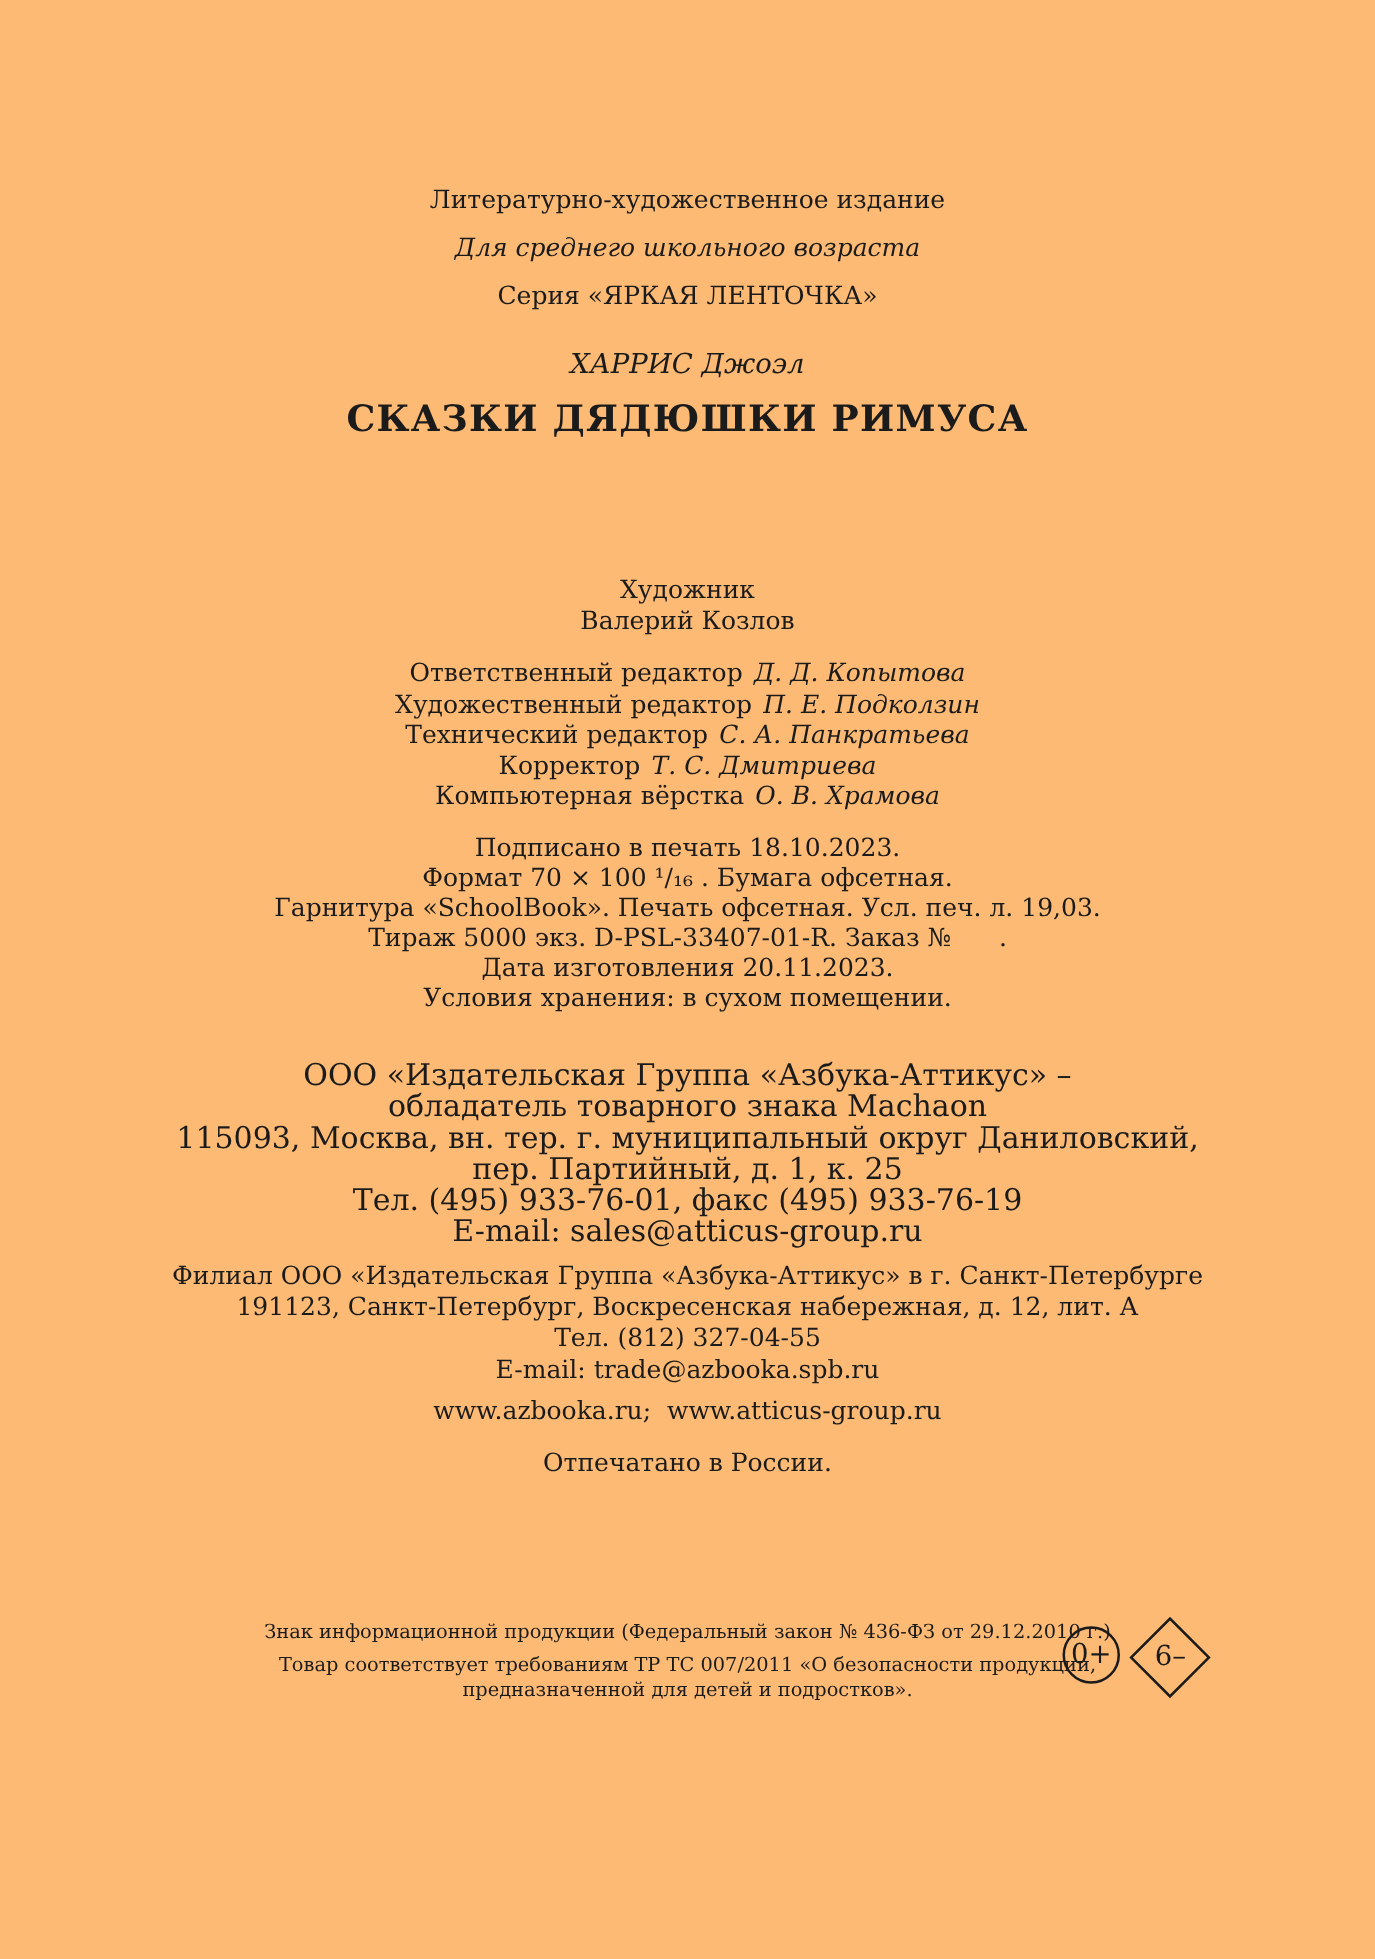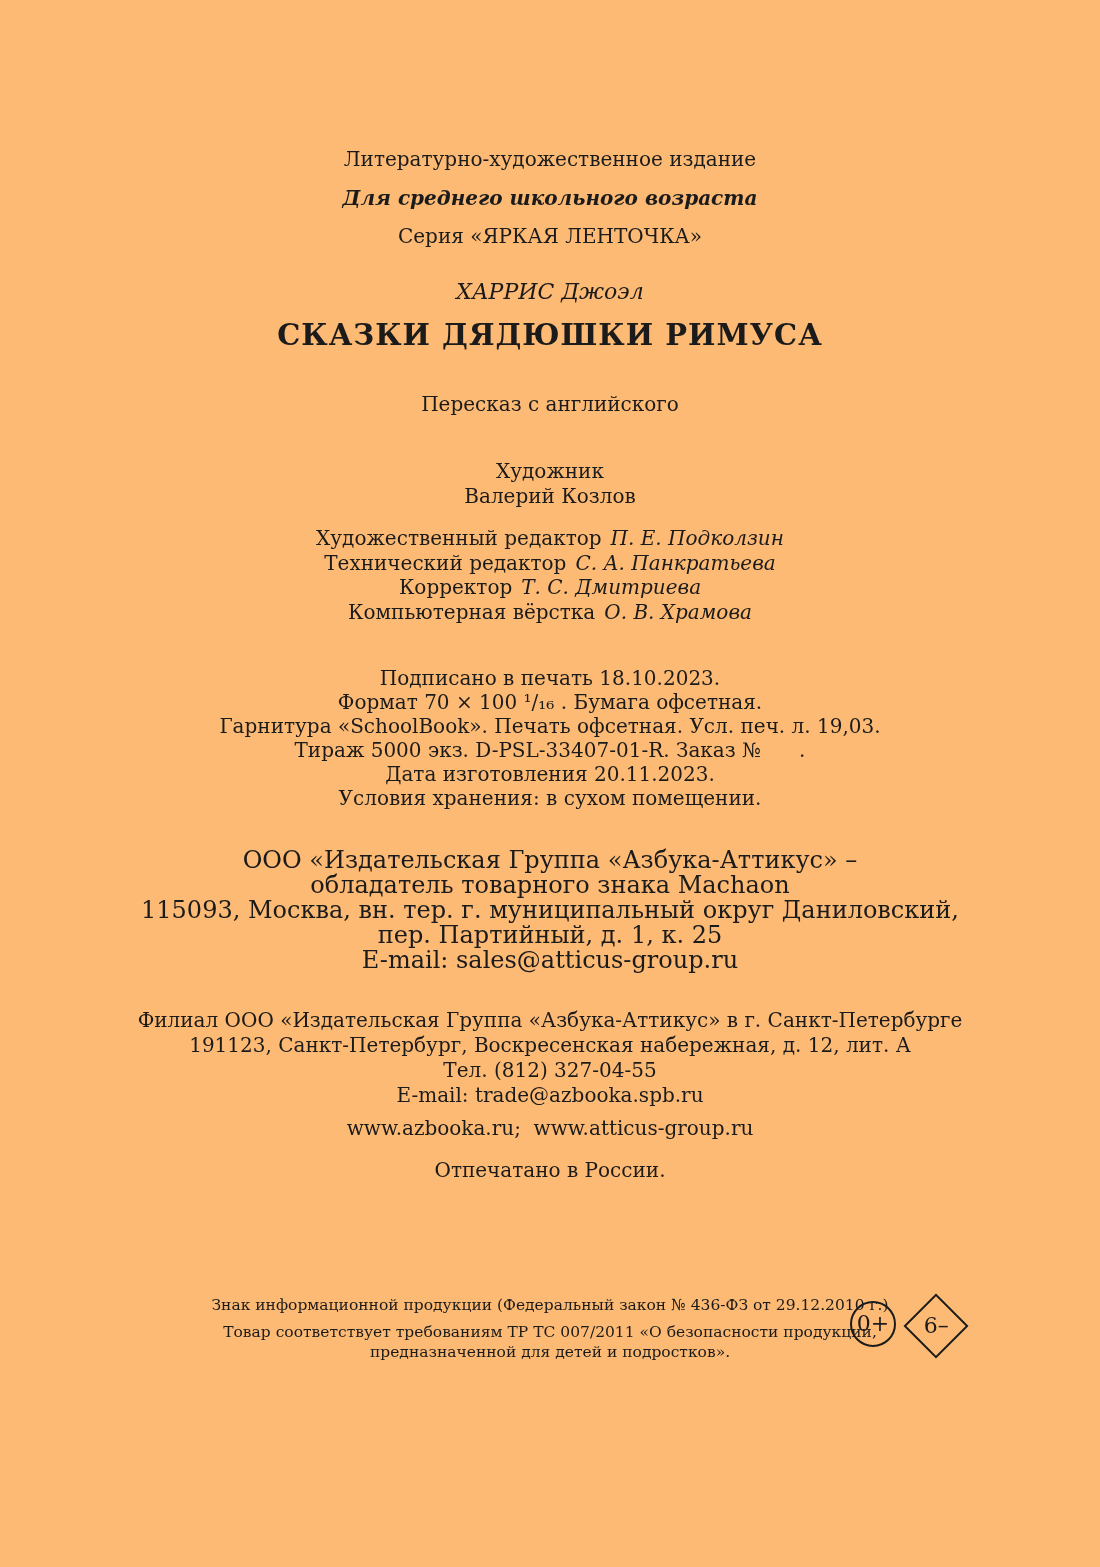--- a/index.html
+++ b/index.html
@@ -8,21 +8,21 @@
     width: 1100px;
     height: 1567px;
     margin: 0 auto;
     background: #fdba74;
     font-family: "DejaVu Serif", "Liberation Serif", serif;
     color: #1b1b1b;
     overflow: hidden;
   }
   .block { position: absolute; left: 0; width: 100%; text-align: center; }
   .line { white-space: pre-wrap; }
-  .italic { font-style: italic; font-weight: bold; }
+  .italic { font-style: italic; }
 
   .header-block { top: 140px; font-size: 20px; line-height: 38.5px; }
   .author-block { top: 279px; font-size: 22px; line-height: 26px; font-style: italic; }
   .title-block  { top: 317px; font-size: 29px; font-weight: bold; line-height: 36px; letter-spacing: 1px; }
   .translation-block { top: 392px; font-size: 20px; line-height: 25px; }
   .artist-block { top: 459px; font-size: 20px; line-height: 25px; }
   .staff-block  { top: 526px; font-size: 20px; line-height: 24.6px; }
   .staff-name   { font-style: italic; margin-left: 0.45em; }
   .print-block  { top: 666px; font-size: 20px; line-height: 24px; }
   .publisher-block { top: 848px; font-size: 24px; line-height: 25px; }
@@ -68,49 +68,50 @@
 
   <section class="block author-block">
     <div class="line">ХАРРИС Джоэл</div>
   </section>
 
   <section class="block title-block">
     <div class="line">СКАЗКИ ДЯДЮШКИ РИМУСА</div>
   </section>
 
   <section class="block translation-block">
-    <div class="line">Пересказ с английского</div>
   </section>
 
   <section class="block artist-block">
     <div class="line">Художник</div>
     <div class="line">Валерий Козлов</div>
   </section>
 
   <section class="block staff-block">
+    <div><span>Ответственный редактор</span><span class="staff-name">Д. Д. Копытова</span></div>
     <div><span>Художественный редактор</span><span class="staff-name">П. Е. Подколзин</span></div>
     <div><span>Технический редактор</span><span class="staff-name">С. А. Панкратьева</span></div>
     <div><span>Корректор</span><span class="staff-name">Т. С. Дмитриева</span></div>
     <div><span>Компьютерная вёрстка</span><span class="staff-name">О. В. Храмова</span></div>
   </section>
 
   <section class="block print-block">
     <div class="line">Подписано в печать 18.10.2023.</div>
     <div class="line">Формат 70 × 100 ¹/₁₆ . Бумага офсетная.</div>
     <div class="line">Гарнитура «SchoolBook». Печать офсетная. Усл. печ. л. 19,03.</div>
     <div class="line">Тираж 5000 экз. D-PSL-33407-01-R. Заказ №      .</div>
     <div class="line">Дата изготовления 20.11.2023.</div>
     <div class="line">Условия хранения: в сухом помещении.</div>
   </section>
 
   <section class="block publisher-block">
     <div class="line">ООО «Издательская Группа «Азбука-Аттикус» –</div>
     <div class="line">обладатель товарного знака Machaon</div>
     <div class="line">115093, Москва, вн. тер. г. муниципальный округ Даниловский,</div>
     <div class="line">пер. Партийный, д. 1, к. 25</div>
+    <div class="line">Тел. (495) 933-76-01, факс (495) 933-76-19</div>
     <div class="line">E-mail: sales@atticus-group.ru</div>
   </section>
 
   <section class="block branch-block">
     <div class="line">Филиал ООО «Издательская Группа «Азбука-Аттикус» в г. Санкт-Петербурге</div>
     <div class="line">191123, Санкт-Петербург, Воскресенская набережная, д. 12, лит. А</div>
     <div class="line">Тел. (812) 327-04-55</div>
     <div class="line">E-mail: trade@azbooka.spb.ru</div>
   </section>
 

